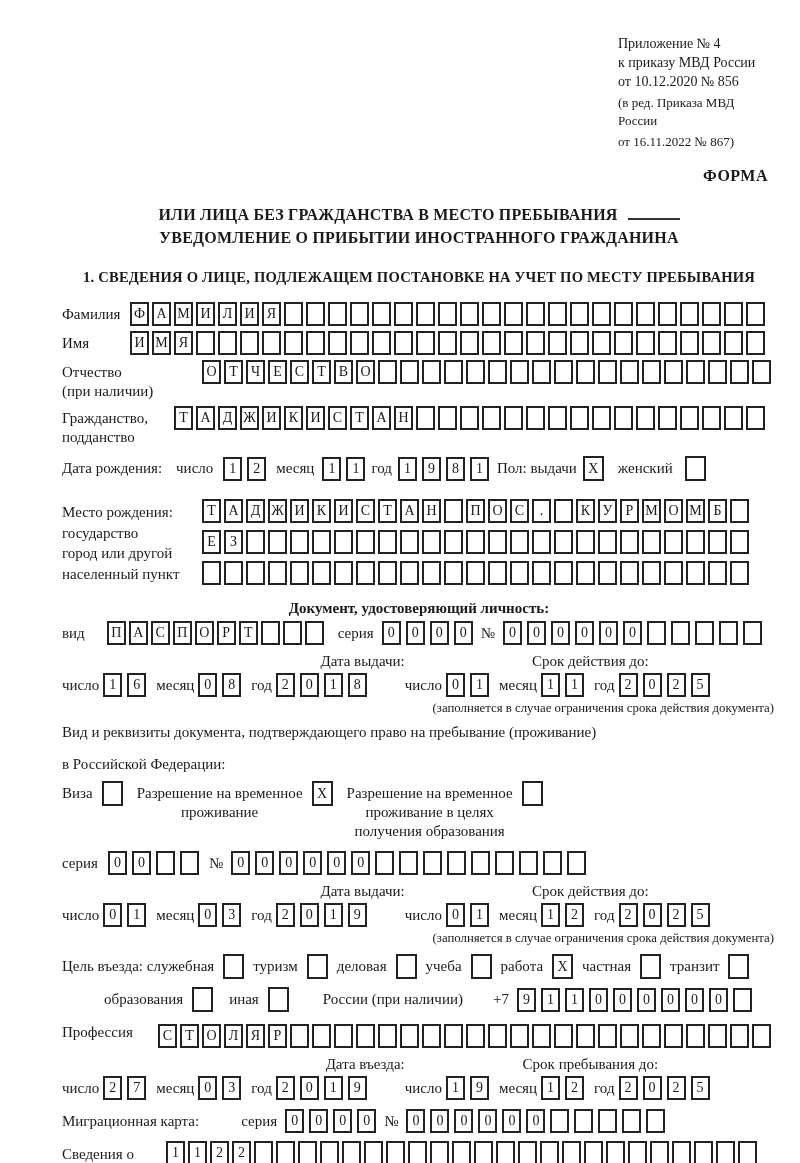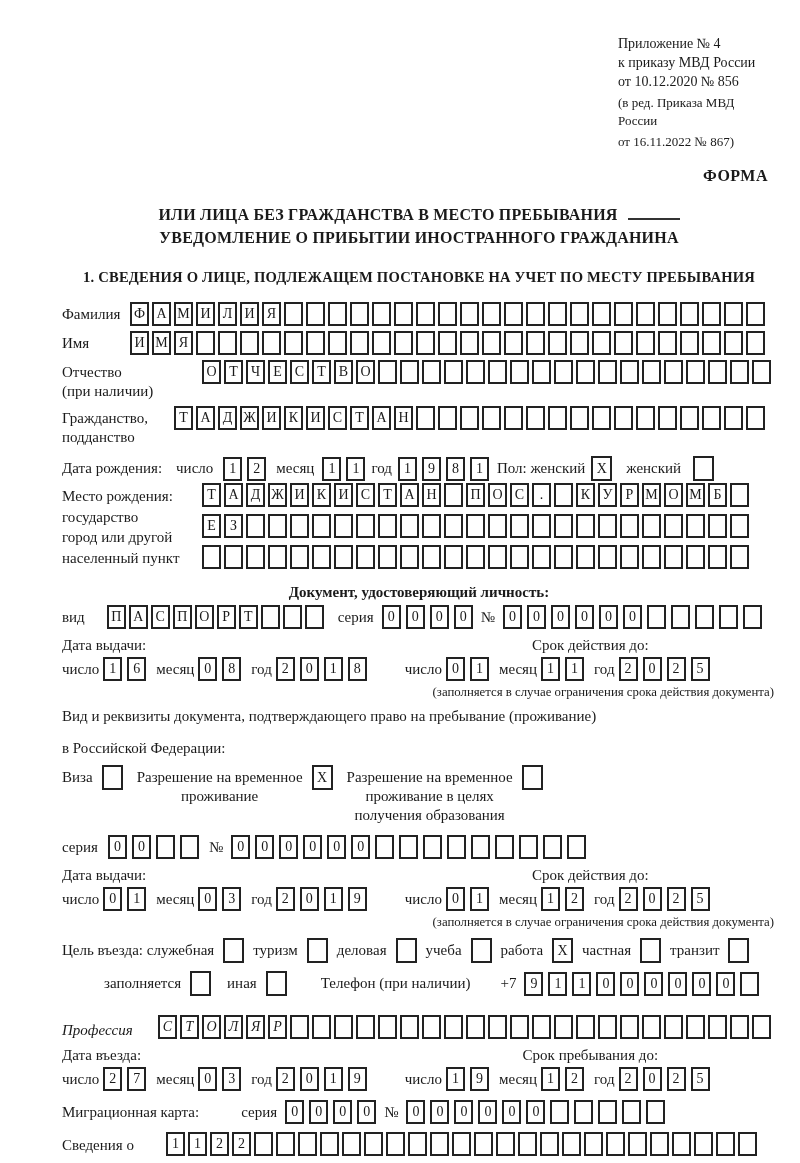--- a/index.html
+++ b/index.html
@@ -23,21 +23,21 @@
   .cell{
     width:19px;height:24px;box-sizing:border-box;border:2px solid #222;
     display:flex;align-items:center;justify-content:center;
     font-size:14px;background:#fff;flex:0 0 auto;
   }
   .w68{width:68px;} .w140{width:140px;} .w112{width:112px;} .w96{width:96px;} .w104{width:104px;}
   .stack>.cells{margin-bottom:7px;}
   .center-bold{font-weight:bold;text-align:center;margin-top:8px;font-size:15px;}
   
   .dp-header{display:flex;margin-top:8px;}
-  .dp-header .h-left{flex:0 0 48%;text-align:left;}
+  .dp-header .h-left{flex:0 0 48%;text-align:right;}
   .dp-header .h-right{flex:0 0 52%;text-align:center;}
   .dp-row{display:flex;margin-top:3px;align-items:center;}
   .dgroup{display:flex;align-items:center;gap:4px;flex:0 0 auto;}
   .dgroup .cells{gap:5px;}
   .dgroup .dlbl{margin-left:6px;}
   .half-l{flex:0 0 48%;display:flex;}
   .half-r{flex:0 0 52%;display:flex;}
   .note{font-size:12.8px;text-align:right;margin-top:4px;padding-right:2px;}
   
   .permit-row{display:flex;align-items:flex-start;margin-top:8px;gap:14px;}
@@ -231,30 +231,30 @@
     <span style="width:6px;"></span>
     <span>год</span>
     <span style="width:6px;"></span>
     <div class="cells" style="gap:5px;">
         <span class="cell">1</span>
         <span class="cell">9</span>
         <span class="cell">8</span>
         <span class="cell">1</span>
       </div>
     <span style="width:8px;"></span>
-    <span>Пол: женский</span>
+    <span>Пол: выдачи</span>
     <span style="width:6px;"></span>
     <span class="cell checkbox">X</span>
     <span style="width:14px;"></span>
     <span>женский</span>
     <span style="width:12px;"></span>
     <span class="cell checkbox"></span>
   </div>
 
-  <div class="row" style="margin-top:2px;">
+  <div class="row" style="margin-top:18px;">
     <div class="lblcol w140" style="line-height:20.5px;">
       <div>Место рождения:</div>
       <div>государство</div>
       <div>город или другой</div>
       <div>населенный пункт</div>
     </div>
     <div class="stack">
       <div class="cells">
           <span class="cell">Т</span>
           <span class="cell">А</span>
@@ -563,47 +563,47 @@
     <span class="lbl2">частная</span>
       <span class="gap"></span>
     <span class="cell checkbox"></span>
       <span class="gap"></span>
     <span class="lbl2">транзит</span>
       <span class="gap"></span>
     <span class="cell checkbox"></span>
   </div>
 
   <div class="inline-row" style="padding-left:42px;">
-    <span class="lbl2">заполняется</span>
+    <span class="lbl2">образования</span>
       <span class="gap"></span>
     <span class="cell checkbox"></span>
     <span style="width:16px;"></span>
     <span class="lbl2">иная</span>
       <span class="gap"></span>
     <span class="cell checkbox"></span>
     <span style="width:34px;"></span>
-    <span class="lbl2">Телефон (при наличии)</span>
+    <span class="lbl2">России (при наличии)</span>
     <span style="width:30px;"></span>
     <span>+7</span>
     <span style="width:8px;"></span>
     <div class="cells" style="gap:5px;">
         <span class="cell">9</span>
         <span class="cell">1</span>
         <span class="cell">1</span>
         <span class="cell">0</span>
         <span class="cell">0</span>
         <span class="cell">0</span>
         <span class="cell">0</span>
         <span class="cell">0</span>
         <span class="cell">0</span>
         <span class="cell"></span>
       </div>
   </div>
 
-  <div class="row" style="align-items:flex-end;margin-top:19px;font-style:italic;">
+  <div class="row" style="align-items:flex-start;margin-top:12px;">
     <div class="w96">Профессия</div>
     <div class="cells">
         <span class="cell">С</span>
         <span class="cell">Т</span>
         <span class="cell">О</span>
         <span class="cell">Л</span>
         <span class="cell">Я</span>
         <span class="cell">Р</span>
         <span class="cell"></span>
         <span class="cell"></span>

